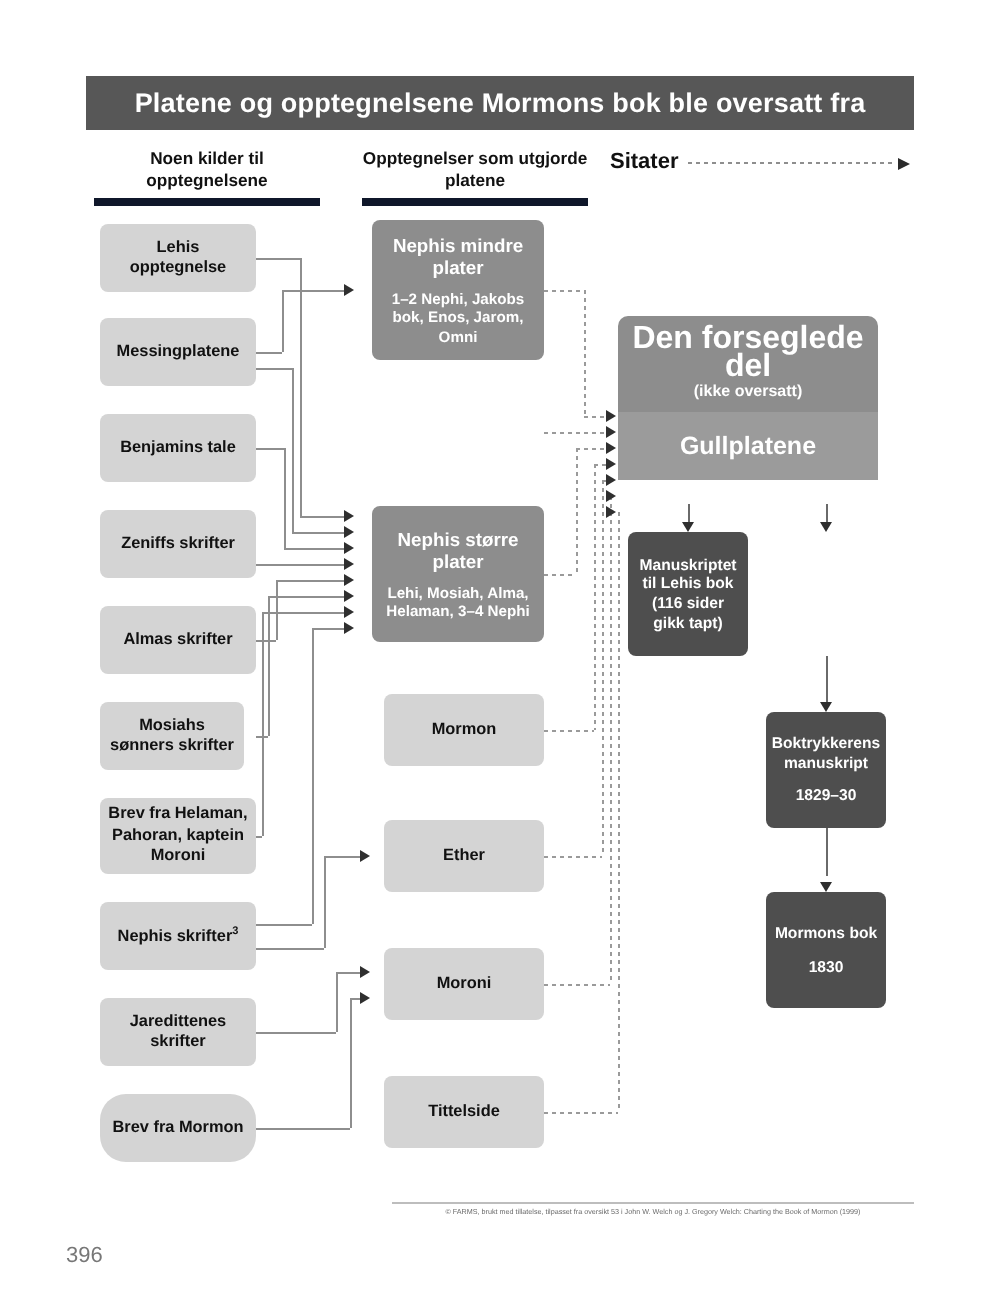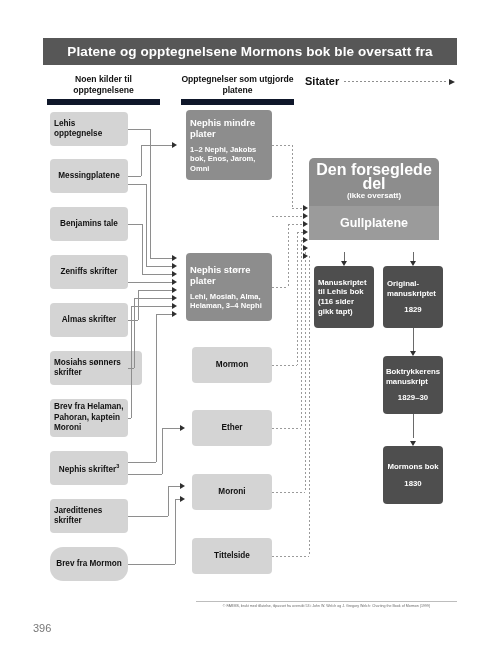--- a/index.html
+++ b/index.html
@@ -17,21 +17,21 @@
     display:flex;align-items:center;justify-content:center;
   }
   .titlebar .t{
     color:#ffffff;font-weight:bold;font-size:13.5px;letter-spacing:.1px;
     white-space:nowrap;
   }
 
   
   .colhead{
     position:absolute;text-align:center;font-weight:bold;font-size:8.6px;
-    line-height:11px;color:#111;padding-bottom:3px;border-bottom:6px solid #0f172a;
+    line-height:11px;color:#111;padding-bottom:3px;border-bottom:4px solid #0f172a;
   }
   #colhead-sources{left:47px;top:74px;width:113px;}
   #colhead-records{left:181px;top:74px;width:113px;}
 
   
   .legend{position:absolute;left:305px;top:72px;width:150px;}
   .legend-row{display:flex;align-items:center;height:17px;}
   .legend-label{font-weight:bold;font-size:11px;color:#111;white-space:nowrap;}
   .legend-line{flex:1;height:1px;margin:0 1px 0 5px;position:relative;top:1px;}
   .legend-line.dashed{
@@ -41,21 +41,21 @@
   .legend-line.solid{background:#6f6f6f;height:1.2px;}
   .legend-arrow{
     width:0;height:0;border-left:6px solid #2b2b2b;
     border-top:3.5px solid transparent;border-bottom:3.5px solid transparent;
     position:relative;top:1px;
   }
 
   
   .box{
     position:absolute;border-radius:4px;display:flex;flex-direction:column;
-    align-items:center;justify-content:center;
+    align-items:center;justify-content:center;text-align:center;
     box-sizing:border-box;padding:2px 4px;
   }
   .box .ttl{font-weight:bold;line-height:10.5px;}
   .box .sub{font-weight:bold;line-height:10px;margin-top:6px;}
 
   .box.light{background:#d4d4d4;color:#111;}
   .box.light .ttl{font-size:8.2px;}
 
   .box.mid{background:#8d8d8d;color:#ffffff;}
   .box.mid .ttl{font-size:9.4px;line-height:11px;}
@@ -128,21 +128,21 @@
   </div>
   <div class="box light" style="left:50px;top:207px;width:78px;height:34px;">
     <div class="ttl">Benjamins tale</div>
   </div>
   <div class="box light" style="left:50px;top:255px;width:78px;height:34px;">
     <div class="ttl">Zeniffs skrifter</div>
   </div>
   <div class="box light" style="left:50px;top:303px;width:78px;height:34px;">
     <div class="ttl">Almas skrifter</div>
   </div>
-  <div class="box light" style="left:50px;top:351px;width:92px;height:34px;">
+  <div class="box light" style="left:50px;top:351px;width:72px;height:34px;">
     <div class="ttl">Mosiahs sønners skrifter</div>
   </div>
   <div class="box light" style="left:50px;top:399px;width:78px;height:38px;">
     <div class="ttl">Brev fra Helaman, Pahoran, kaptein Moroni</div>
   </div>
   <div class="box light" style="left:50px;top:451px;width:78px;height:34px;">
     <div class="ttl"><span>Nephis skrifter</span><span class="sup">3</span></div>
   </div>
   <div class="box light" style="left:50px;top:499px;width:78px;height:34px;">
     <div class="ttl">Jaredittenes skrifter</div>
@@ -178,24 +178,20 @@
       <div class="sub">(ikke oversatt)</div>
     </div>
     <div class="gb-bot" style="height:34px;">
       <div class="ttl">Gullplatene</div>
     </div>
   </div>
 
   <div class="box dark" style="left:314px;top:266px;width:60px;height:62px;">
     <div class="ttl">Manuskriptet til Lehis bok (116 sider gikk tapt)</div>
   </div>
-  <div class="box dark" style="left:383px;top:266px;width:60px;height:62px;">
-    <div class="ttl">Original-manuskriptet</div>
-    <div class="sub">1829</div>
-  </div>
   <div class="box dark" style="left:383px;top:356px;width:60px;height:58px;">
     <div class="ttl">Boktrykkerens manuskript</div>
     <div class="sub">1829–30</div>
   </div>
   <div class="box dark" style="left:383px;top:446px;width:60px;height:58px;">
     <div class="ttl">Mormons bok</div>
     <div class="sub">1830</div>
   </div>
 
   <div class="ln h" style="left:128px;top:129px;width:22px;"></div>

